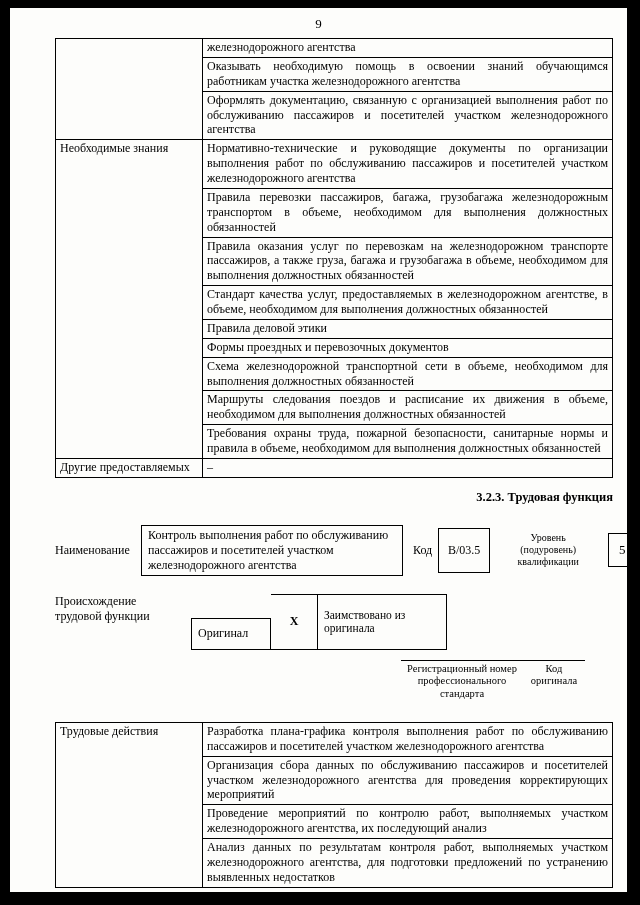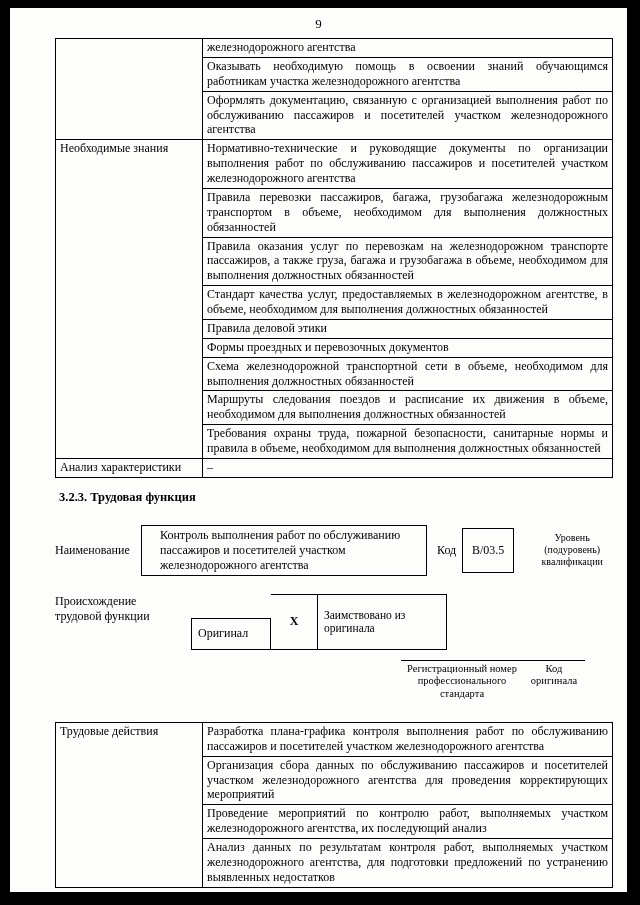--- a/index.html
+++ b/index.html
@@ -13,25 +13,25 @@
   }
   .page-number{text-align:center;font-size:13px;padding-top:8px;}
   .content{margin:6px 14px 0 45px;}
   table{border-collapse:collapse;width:100%;table-layout:fixed;}
   td{
     border:1px solid #000;font-size:12px;line-height:1.24;
     padding:1px 4px 2px 4px;vertical-align:top;word-wrap:break-word;
   }
   td.lbl{width:138px;text-align:left;}
   td.val{text-align:justify;}
-  .section-heading{font-size:12.5px;font-weight:bold;margin:12px 0 0 4px;}
+  .section-heading{font-size:12.5px;font-weight:bold;margin:12px 0 0 16px;text-align:right;}
   .form-row{display:flex;align-items:center;margin-top:20px;font-size:12px;}
   .fn-label{width:86px;flex:0 0 auto;}
   .box{border:1px solid #000;}
-  .name-box{width:248px;flex:0 0 auto;padding:2px 18px;line-height:1.25;}
+  .name-box{width:248px;flex:0 0 auto;padding:2px 6px;line-height:1.25;}
   .code-label{margin:0 6px 0 10px;flex:0 0 auto;}
   .code-box{width:46px;flex:0 0 auto;text-align:center;padding:14px 2px;}
   .level-label{width:92px;flex:0 0 auto;text-align:center;font-size:10px;line-height:1.2;margin-left:12px;}
   .five-box{width:26px;height:32px;flex:0 0 auto;margin-left:14px;display:flex;align-items:center;justify-content:center;font-size:13px;}
   .origin-row{display:flex;align-items:flex-start;margin-top:18px;font-size:12px;}
   .origin-label{width:122px;flex:0 0 auto;line-height:1.25;}
   .origin-table{display:flex;flex:0 0 auto;margin-left:14px;}
   .origin-cell{border:1px solid #000;padding:4px 6px;min-height:22px;display:flex;align-items:center;}
   .origin-cell + .origin-cell{border-left:none;}
   .oc-original{width:66px;margin-top:24px;}
@@ -85,21 +85,21 @@
         <tr>
           <td class="val">Схема железнодорожной транспортной сети в объеме, необходимом для выполнения должностных обязанностей</td>
         </tr>
         <tr>
           <td class="val">Маршруты следования поездов и расписание их движения в объеме, необходимом для выполнения должностных обязанностей</td>
         </tr>
         <tr>
           <td class="val">Требования охраны труда, пожарной безопасности, санитарные нормы и правила в объеме, необходимом для выполнения должностных обязанностей</td>
         </tr>
         <tr>
-          <td class="lbl">Анализ характеристики</td>
+          <td class="lbl">Другие предоставляемых</td>
           <td class="val">–</td>
         </tr>
       </tbody>
     </table>
 
     <div class="section-heading">3.2.3. Трудовая функция</div>
 
     <div class="form-row">
       <div class="fn-label">Наименование</div>
       <div class="box name-box">Контроль выполнения работ по обслуживанию пассажиров и посетителей участком железнодорожного агентства</div>

